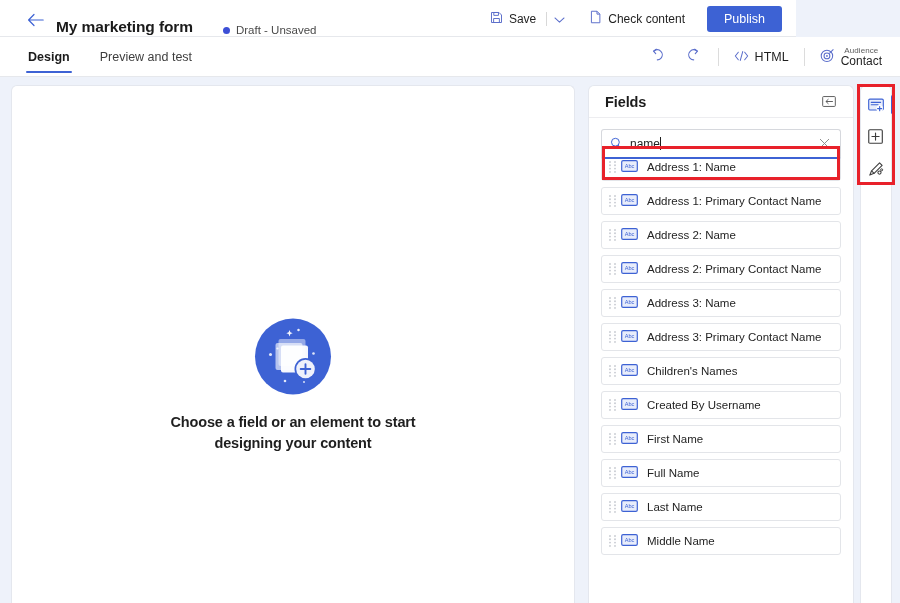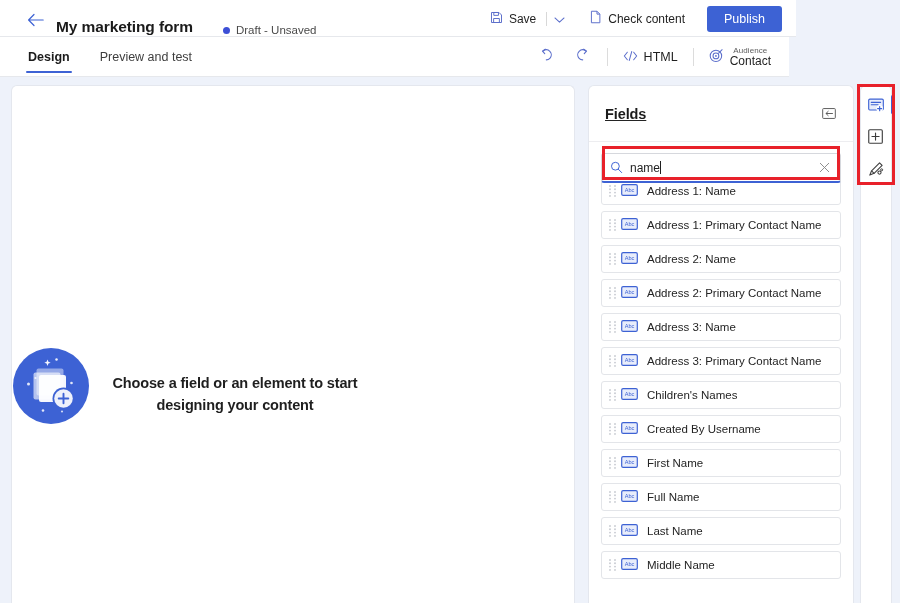--- a/index.html
+++ b/index.html
@@ -114,21 +114,21 @@
     font-family: "Liberation Sans", sans-serif;
     cursor: pointer;
     display: flex;
     align-items: center;
   }
 
   
   .tabbar {
     position: absolute;
     top: 37px; left: 0;
-    width: 789px; height: 40px;
+    width: 900px; height: 40px;
     background: #ffffff;
     border-bottom: 1px solid #e6e8ec;
     display: flex;
     align-items: center;
   }
 
   .tab {
     position: relative;
     height: 40px;
     display: flex;
@@ -203,21 +203,21 @@
     border-radius: 6px 6px 0 0;
     overflow: hidden;
   }
 
   .empty-state {
     position: absolute;
     left: 0; right: 0;
     top: 300px;
     transform: translateY(-50%);
     display: flex;
-    flex-direction: row;
+    flex-direction: column;
     align-items: center;
   }
 
   .empty-illus { width: 78px; height: 78px; display: block; }
 
   .empty-text {
     margin-top: 17px;
     font-size: 14.5px;
     font-weight: 700;
     color: #1f1f1f;
@@ -235,27 +235,26 @@
     width: 266px;
     height: 518px;
     background: #ffffff;
     border: 1px solid #e4e7ee;
     border-bottom: none;
     border-radius: 6px 6px 0 0;
     overflow: hidden;
   }
 
   .panel-head {
-    height: 56px;
+    height: 32px;
     display: flex;
     align-items: center;
     justify-content: space-between;
     padding: 0 17px 0 16px;
     border-bottom: 1px solid #ededf0;
-    text-decoration: underline;
   }
   .panel-title {
     font-size: 14.5px;
     font-weight: 700;
     color: #1b1b1b;
     letter-spacing: -0.1px;
   }
 
   .search-wrap {
     position: relative;

